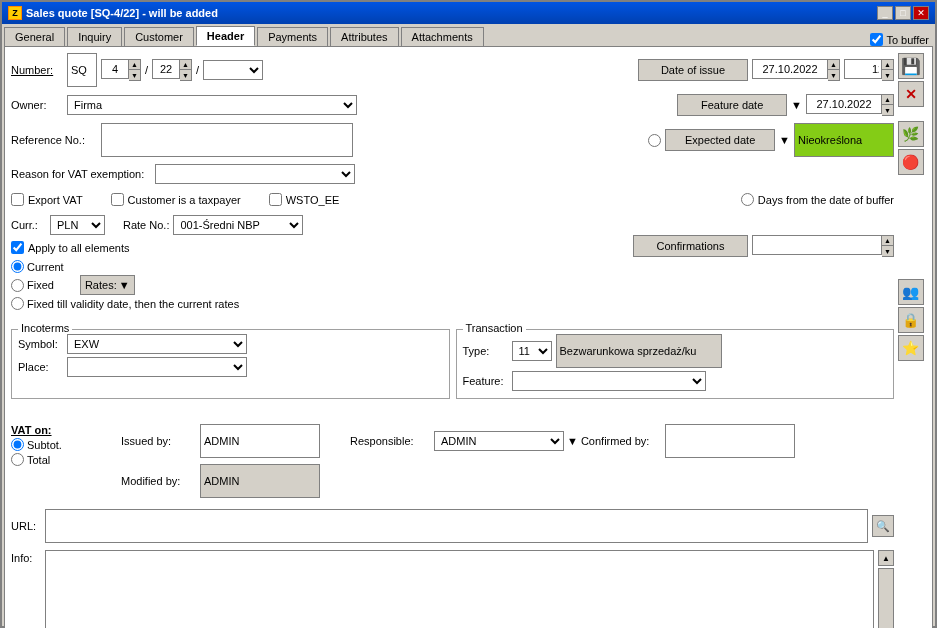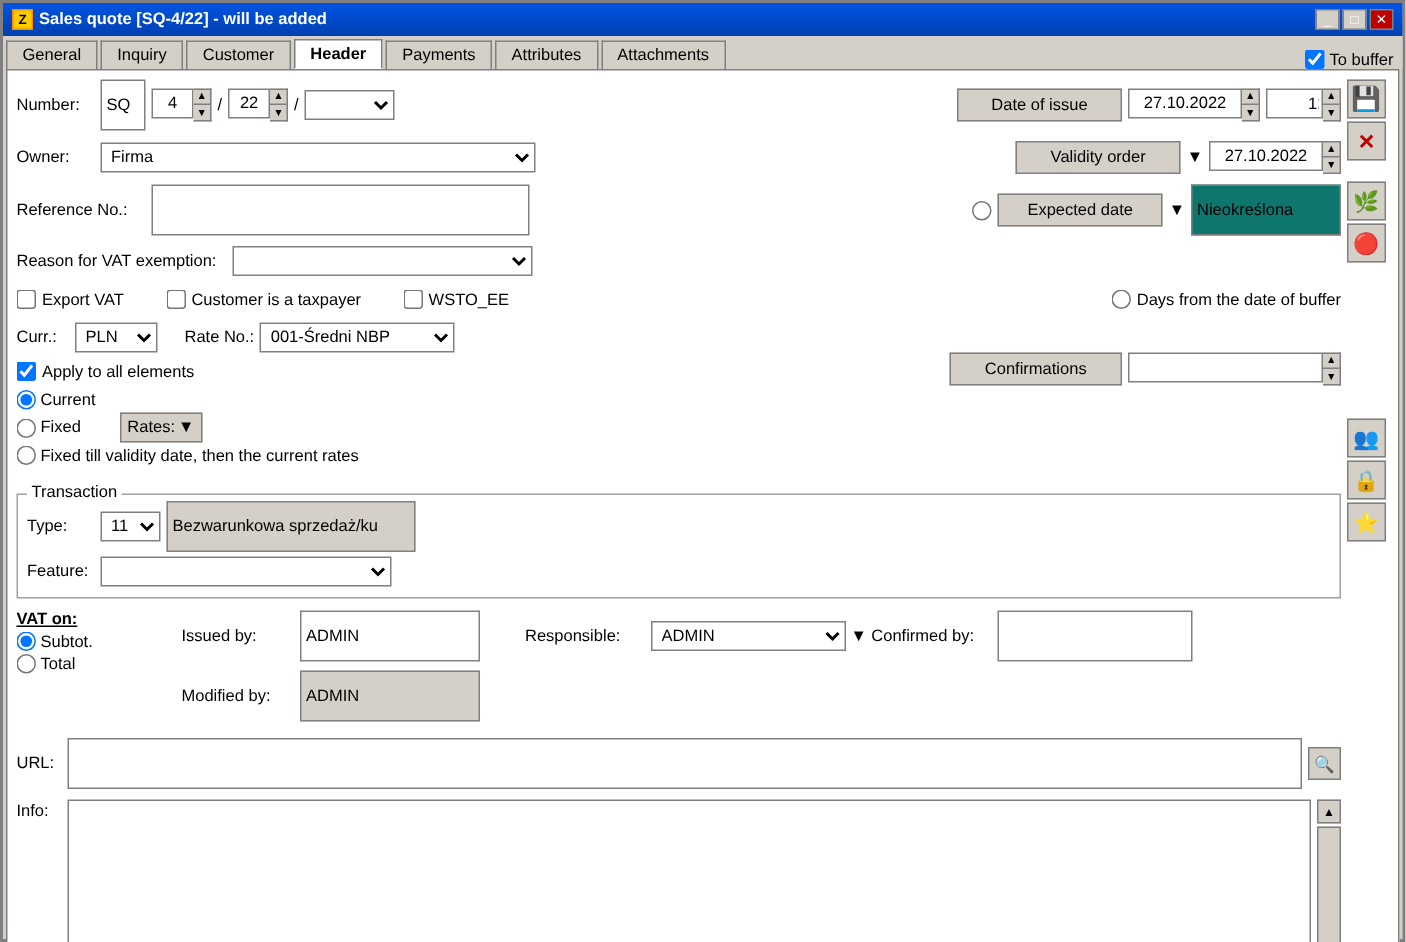--- a/index.html
+++ b/index.html
@@ -18,21 +18,21 @@
     .tab.active { background: #ffffff; border-bottom: 1px solid #ffffff; font-weight: bold; }
     
     .content { background: #ffffff; flex: 1; display: flex; border: 1px solid #808080; margin: 0 2px 2px 2px; padding: 6px; position: relative; }
     
     .main-area { flex: 1; display: flex; flex-direction: column; gap: 4px; }
     
     .right-sidebar { width: 28px; display: flex; flex-direction: column; gap: 2px; margin-left: 4px; }
     .sidebar-btn { width: 26px; height: 26px; background: #d4d0c8; border: 1px solid #808080; display: flex; align-items: center; justify-content: center; cursor: pointer; font-size: 14px; }
     
     label { font-size: 11px; white-space: nowrap; }
-    label.underline { }
+    label.underline { text-decoration: underline; }
     
     input[type=text], input[type=number] { height: 20px; border: 1px solid #808080; background: white; padding: 16px 3px; font-size: 11px; }
     input[type=text]:read-only, input[type=text][readonly] { background: #d4d0c8; }
     
     select { height: 20px; border: 1px solid #808080; background: white; padding: 1px 2px; font-size: 11px; }
     
     .btn { height: 22px; background: #d4d0c8; border: 1px solid #808080; padding: 0 8px; cursor: pointer; font-size: 11px; white-space: nowrap; }
     
     .group-box { border: 1px solid #a0a0a0; padding: 4px 6px; position: relative; margin-top: 8px; }
     .group-box-label { position: absolute; top: -8px; left: 6px; background: #ffffff; padding: 0 3px; font-size: 11px; }
@@ -126,40 +126,40 @@
           </div>
         </div>
       </div>
 
       <div class="field-row">
         <label style="width:52px">Owner:</label>
         <select style="width:290px;height:20px">
           <option>Firma</option>
         </select>
         <div style="margin-left:auto; display:flex; align-items:center; gap:4px;">
-          <button class="btn" style="width:110px">Validity order</button>
+          <button class="btn" style="width:110px">Feature date</button>
           <span style="cursor:pointer">▼</span>
           <div class="spin-container">
             <input type="text" value="27.10.2022" style="width: 76px;">
             <div class="spin-arrows">
               <div class="spin-up">▲</div>
               <div class="spin-down">▼</div>
             </div>
           </div>
         </div>
       </div>
 
       <div class="field-row">
         <label style="width:86px">Reference No.:</label>
         <input type="text" value="" style="width: 252px;">
         <div style="margin-left:auto; display:flex; align-items:center; gap:4px;">
           <input type="radio" name="expected_radio" style="">
           <button class="btn" style="width:110px">Expected date</button>
           <span style="cursor:pointer">▼</span>
-          <input type="text" value="Nieokreślona" style="width: 100px; background: #0f766e;" readonly="">
+          <input type="text" value="Nieokreślona" style="width: 100px; background: #84cc16;" readonly="">
         </div>
       </div>
 
       <div class="field-row">
         <label style="width:140px">Reason for VAT exemption:</label>
         <select style="width:200px;height:20px"></select>
       </div>
 
       <div class="field-row" style="margin-top:2px">
         <input type="checkbox" style="">
@@ -228,38 +228,51 @@
                 <div class="spin-up">▲</div>
                 <div class="spin-down">▼</div>
               </div>
             </div>
           </div>
         </div>
       </div>
 
       <div style="display:flex; gap:6px; margin-top:4px;">
 
+        <div class="group-box" style="flex:1; min-width:200px;">
+          <span class="group-box-label">Incoterms</span>
+          <div class="field-row" style="margin-bottom:3px;">
+            <label style="width:45px">Symbol:</label>
+            <select style="width:180px;height:20px">
+              <option>EXW</option>
+            </select>
+          </div>
+          <div class="field-row">
+            <label style="width:45px">Place:</label>
+            <select style="width:180px;height:20px"></select>
+          </div>
+        </div>
 
         <div class="group-box" style="flex:1; min-width:200px;">
           <span class="group-box-label">Transaction</span>
           <div class="field-row" style="margin-bottom:3px;">
             <label style="width:45px">Type:</label>
             <select style="width:40px;height:20px">
               <option>11</option>
             </select>
             <input type="text" value="Bezwarunkowa sprzedaż/ku" style="width: 166px; background: rgb(212, 208, 200);" readonly="">
           </div>
           <div class="field-row">
             <label style="width:45px">Feature:</label>
             <select style="width:194px;height:20px"></select>
           </div>
         </div>
       </div>
 
-      <div style="display:flex; gap:10px; margin-top:4px; align-items:flex-start;">
+      <div style="display:flex; gap:10px; margin-top:21px; align-items:flex-start;">
 
         <div style="display:flex;flex-direction:column;gap:2px;min-width:80px;">
           <label style="font-weight:bold;text-decoration:underline;">VAT on:</label>
           <div class="radio-row">
             <input type="radio" name="vat_on" checked="" style="">
             <label>Subtot.</label>
           </div>
           <div class="radio-row">
             <input type="radio" name="vat_on" style="">
             <label>Total</label>

